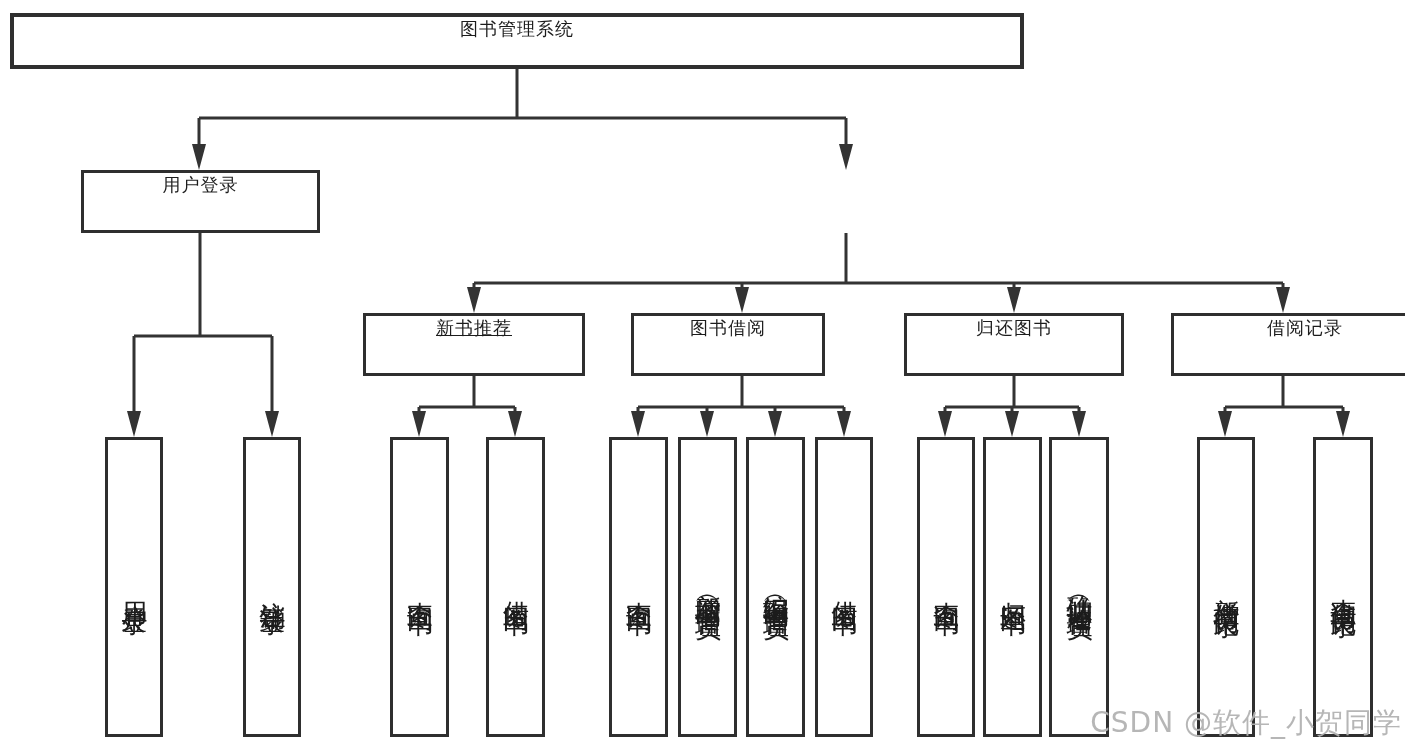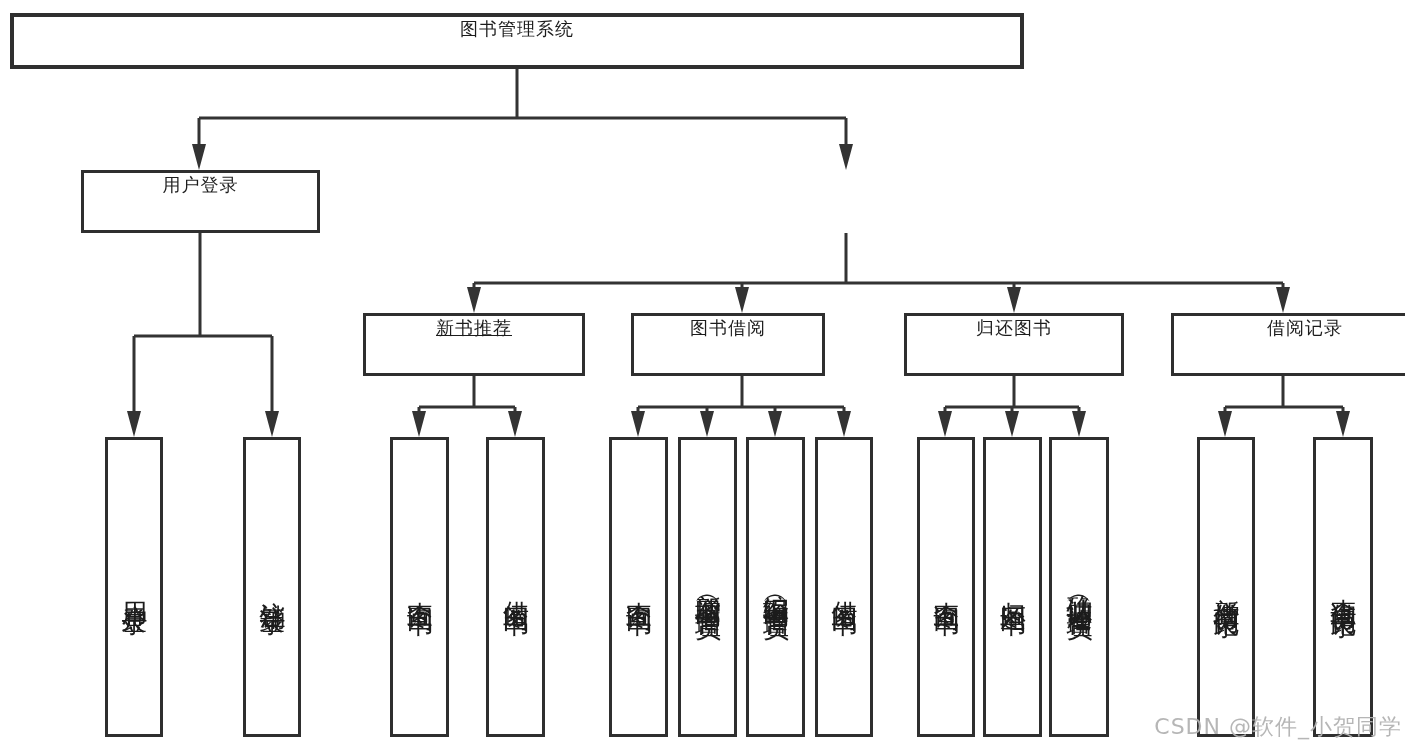--- a/index.html
+++ b/index.html
@@ -34,21 +34,21 @@
     writing-mode:vertical-rl;
     text-orientation:mixed;
     font-size:26px;color:#1c1c1c;
     letter-spacing:3px;
     white-space:nowrap;
     line-height:1.15;
   }
   .watermark{
     position:absolute;
     right:3px;bottom:5px;
-    font-size:22px;
+    font-size:28px;
     color:rgba(178,178,178,0.95);
     letter-spacing:1px;
     z-index:3;
   }
 </style>
 </head>
 <body>
 
 <div id="canvas">
 

